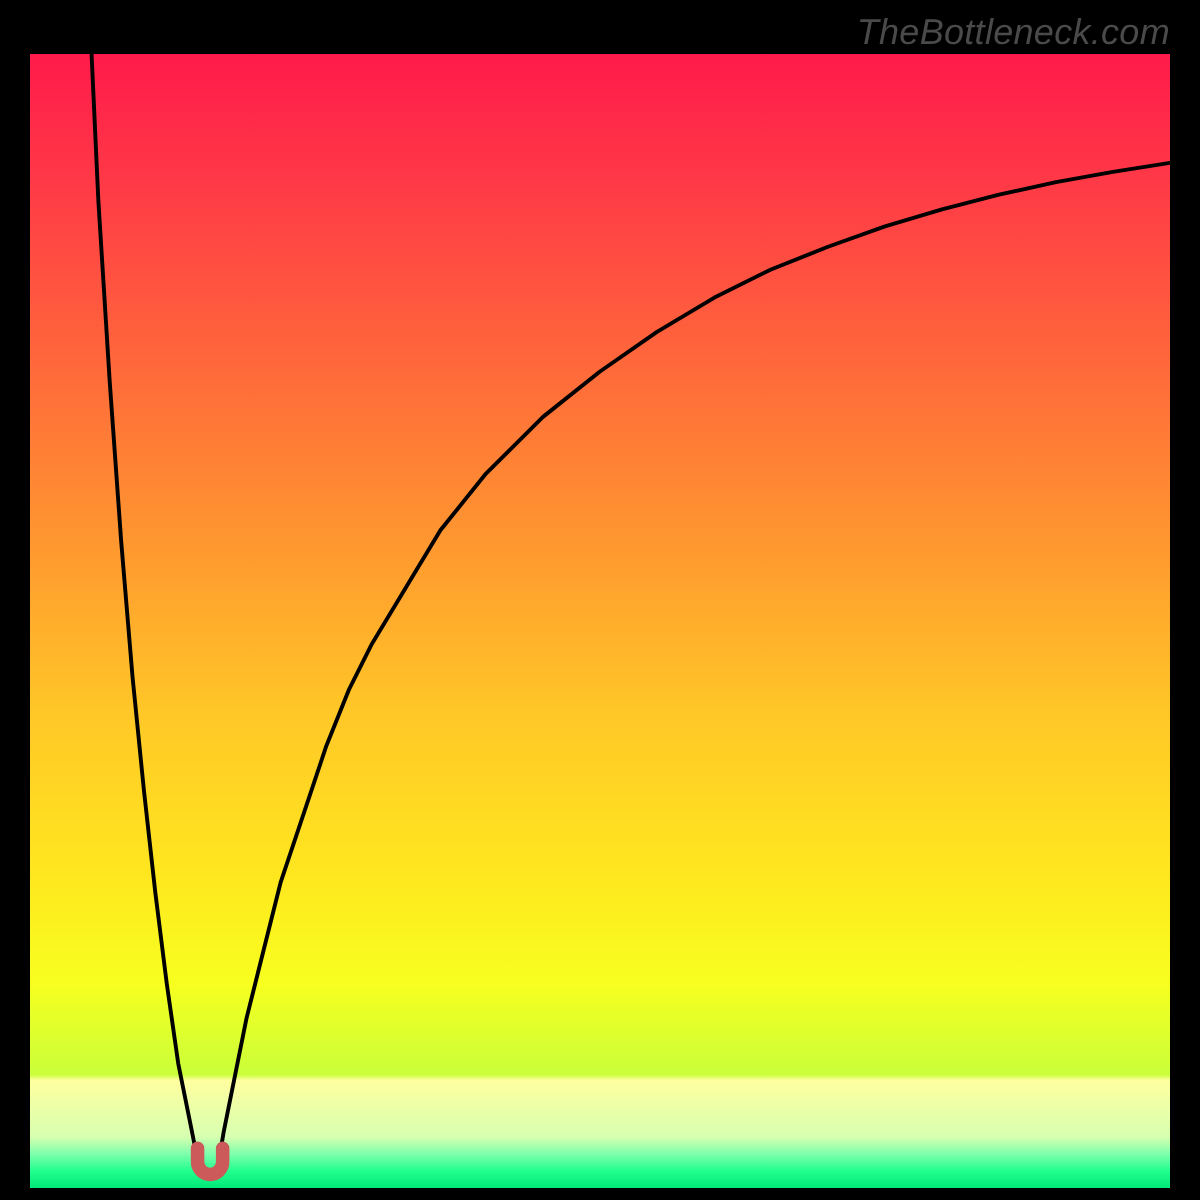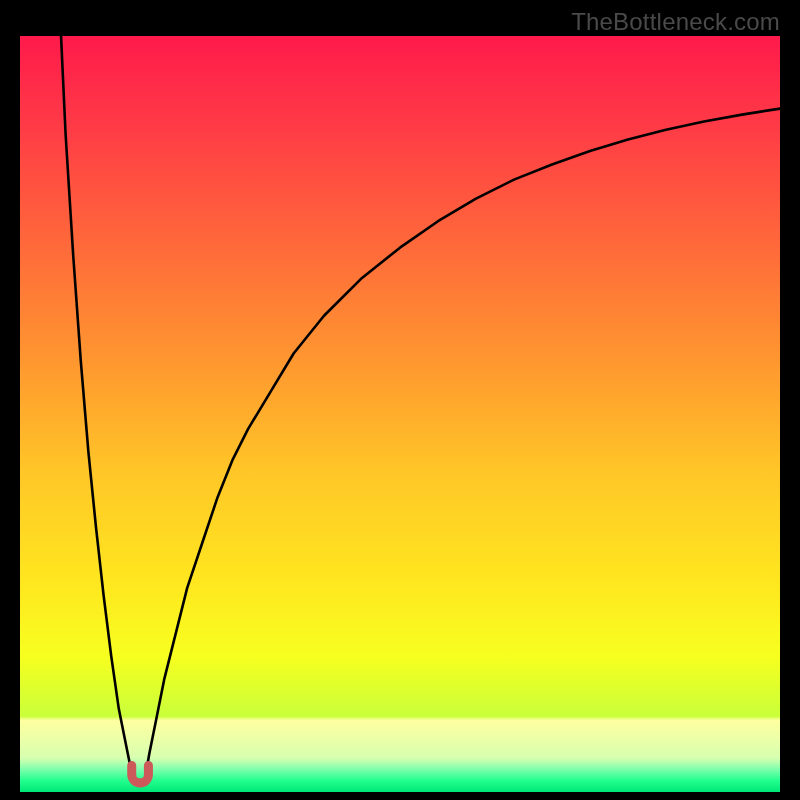--- a/index.html
+++ b/index.html
@@ -11,20 +11,21 @@
     background: #000;
     font-family: Arial, Helvetica, sans-serif;
   }
   .frame {
     position: absolute;
     left: 0;
     top: 0;
     width: 800px;
     height: 800px;
     background: #000;
+    font-style: italic;
   }
   .plot {
     position: absolute;
     background: #fff;
   }
   .plot svg {
     position: absolute;
     left: 0;
     top: 0;
   }

